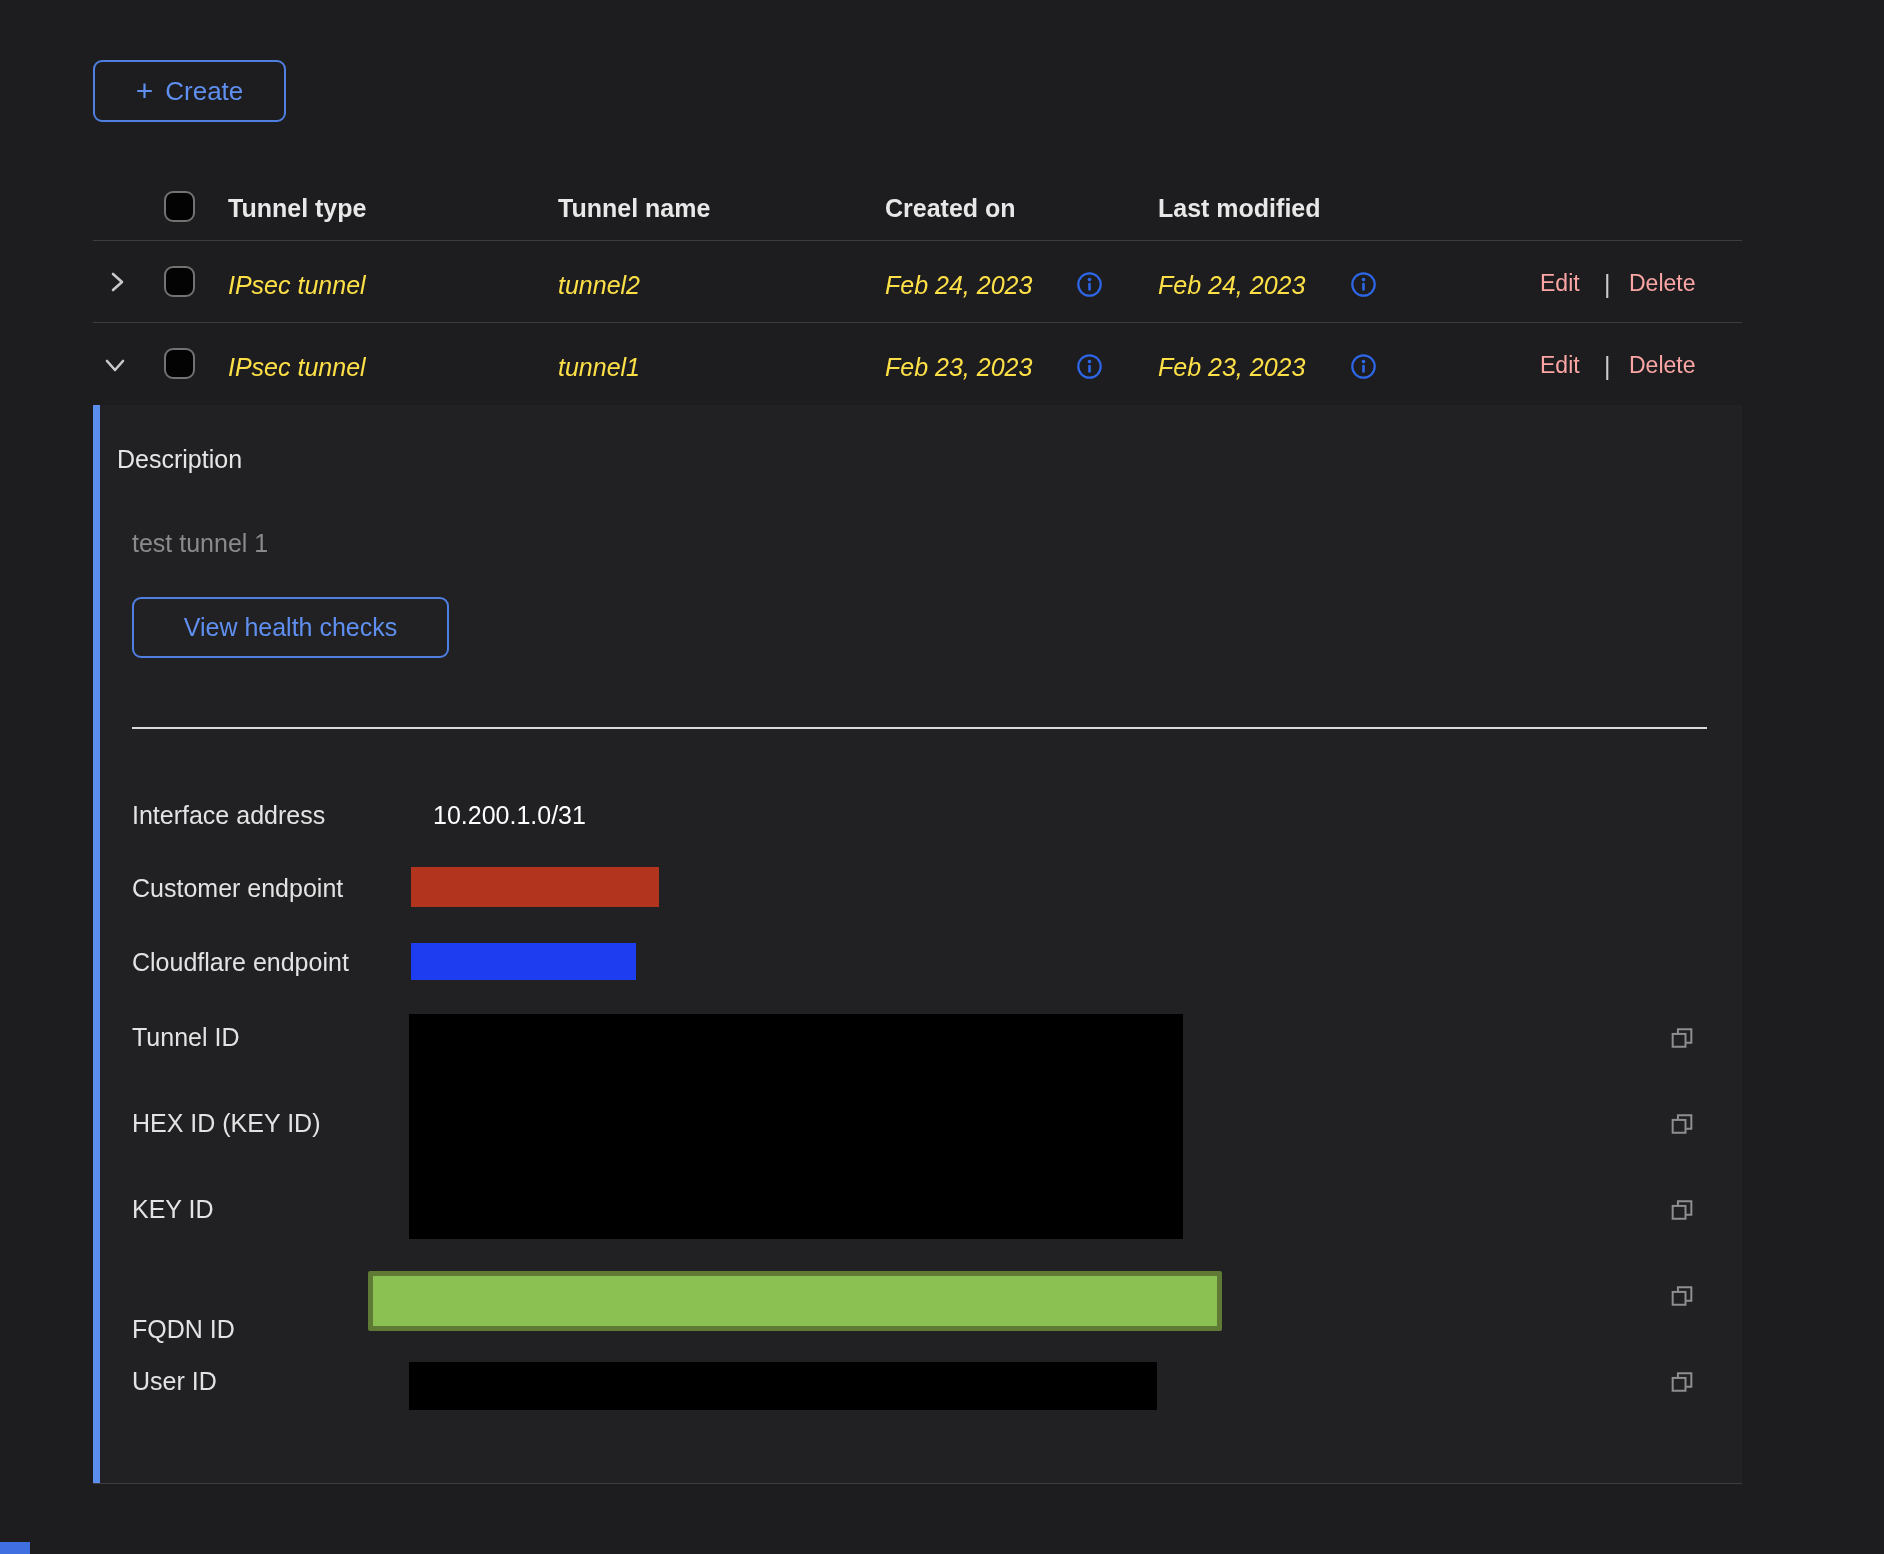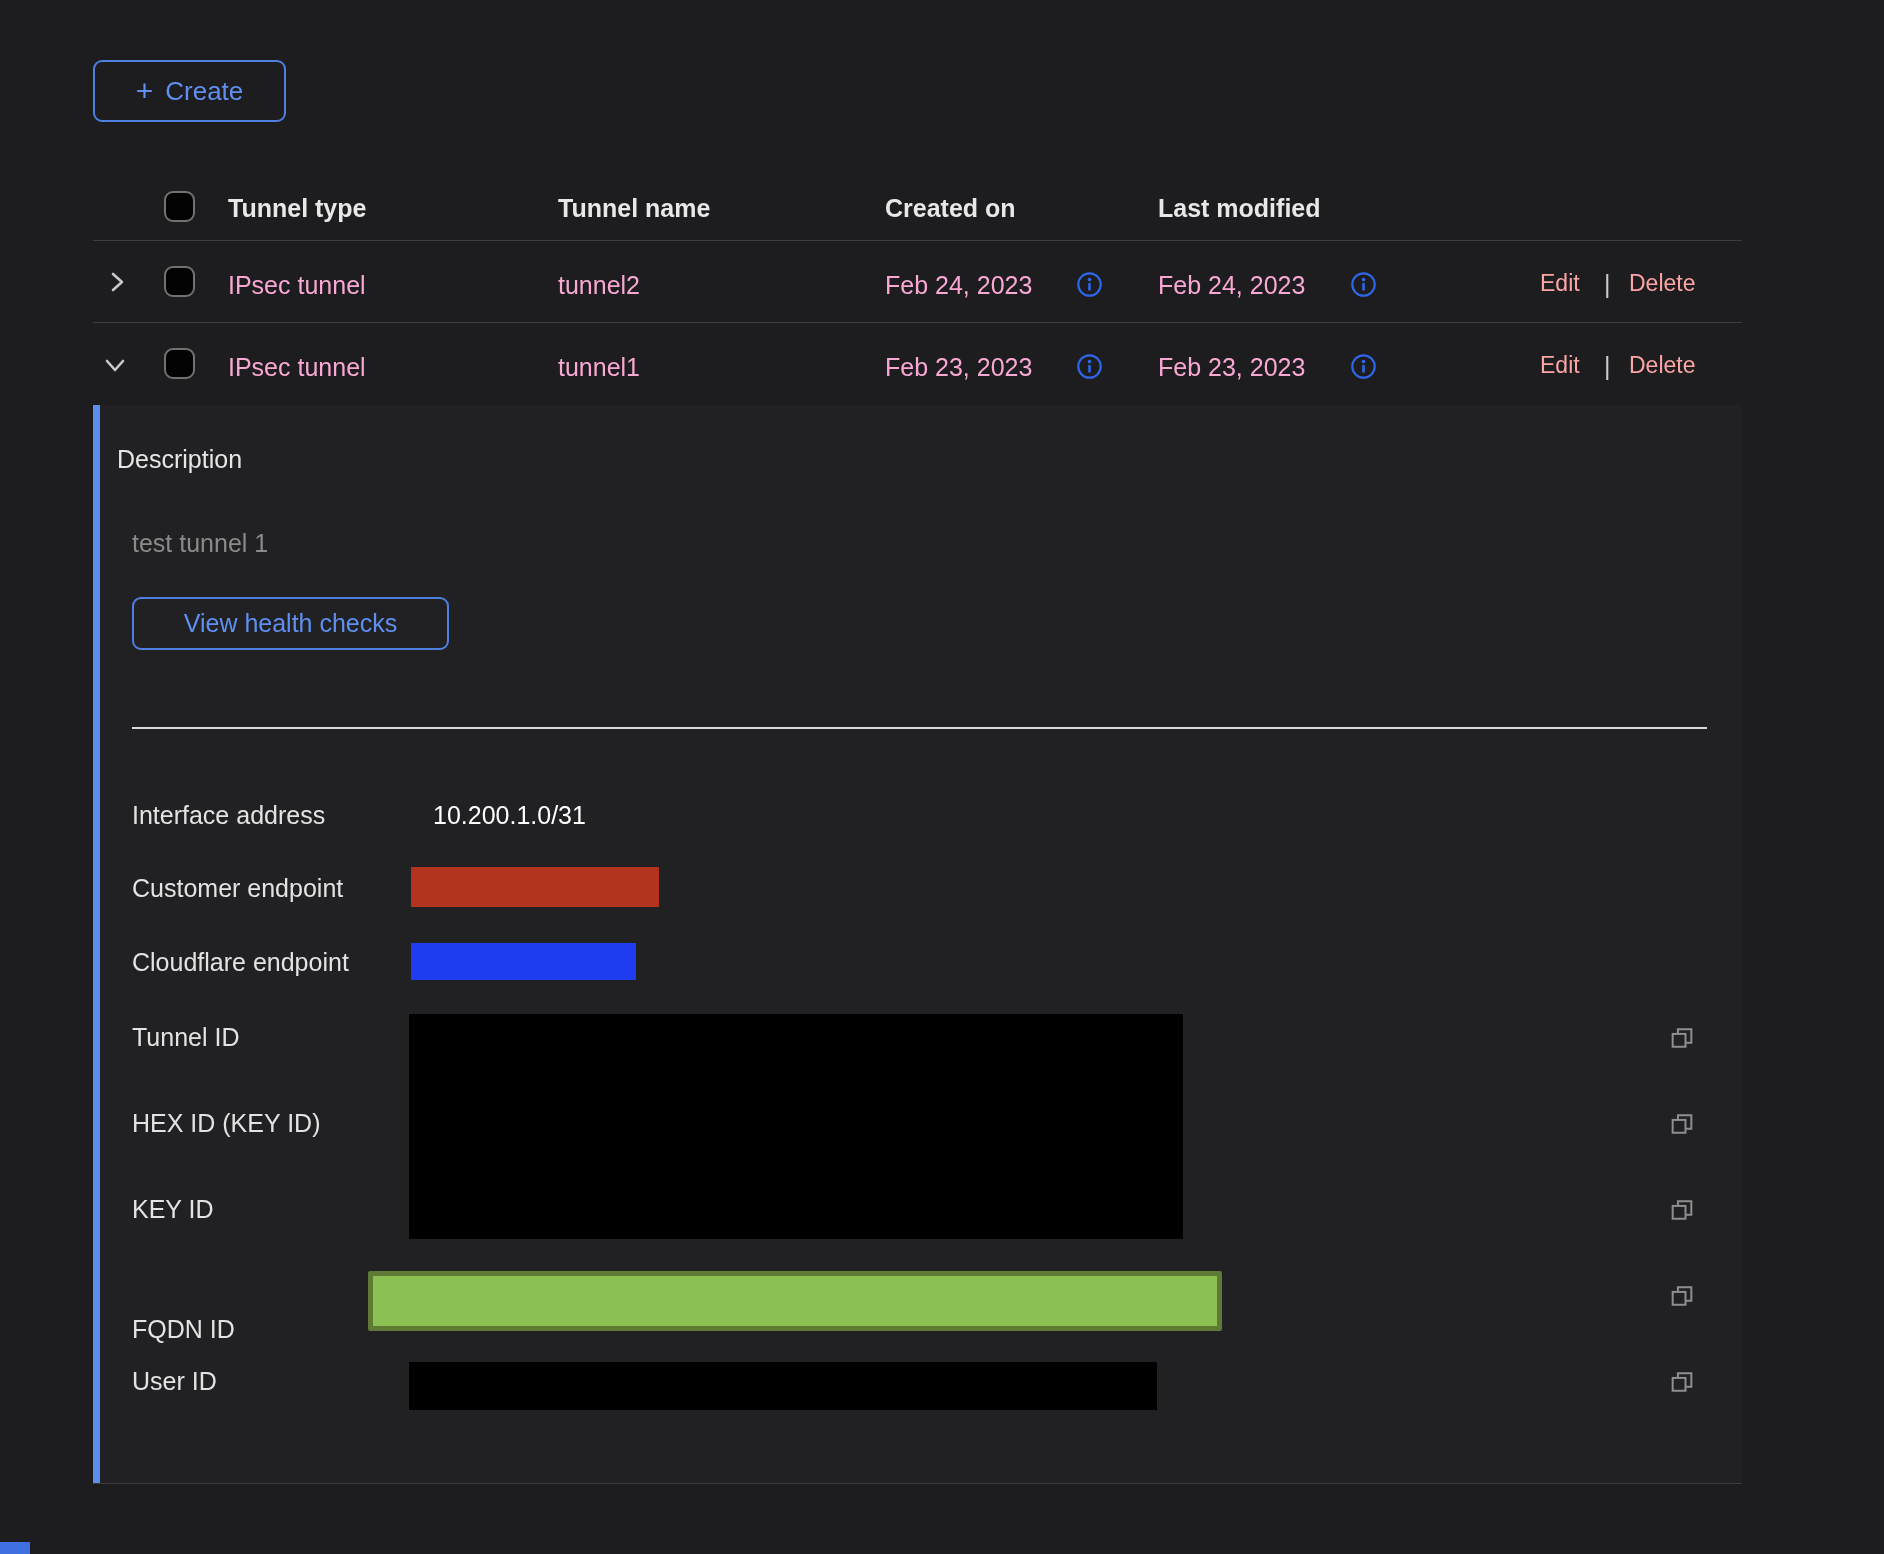--- a/index.html
+++ b/index.html
@@ -15,21 +15,21 @@
   .create-btn {
     left:93px; top:60px; width:193px; height:62px;
     background:transparent; border:2px solid #4f7fe0; border-radius:9px;
     color:#5f8ff0; font-size:26px; font-family:"Liberation Sans",sans-serif;
     display:flex; align-items:center; justify-content:center; gap:12px; cursor:pointer;
   }
   .create-btn .plus { font-size:30px; font-weight:400; line-height:1; color:#5f8ff0; }
 
   
   .hdr-text { font-size:25px; font-weight:700; color:#e8e8e8; line-height:30px; }
-  .cell-text { font-size:25px; color:#f9a8d4; line-height:30px; }
+  .cell-text { font-size:25px; color:#fde047; line-height:30px;font-style:italic; }
   .divider { height:1px; background:#3d3d40; left:93px; width:1649px; }
 
   .checkbox {
     width:31px; height:31px; border:2px solid #727272; border-radius:9px;
     background:#030303; cursor:pointer;
   }
   .chev { width:30px; height:30px; cursor:pointer; display:block; }
 
   .info-icon { width:27px; height:27px; display:inline-block; cursor:pointer; }
 
@@ -40,21 +40,21 @@
   .pipe { font-size:25px; color:#cccccc; }
 
   
   .panel-bg { left:100px; top:405px; width:1642px; height:1078px; background:#212124; }
   .blue-border { left:93px; top:405px; width:7px; height:1078px; background:#5a8fee; }
 
   .section-label { font-size:25px; font-weight:400; color:#e6e6e6; }
   .muted { color:#8a8a8a; }
 
   .health-btn {
-    left:132px; top:597px; width:317px; height:53px;
+    left:132px; top:597px; width:317px; height:61px;
     background:transparent; border:2px solid #4f7fe0; border-radius:9px;
     color:#5f8ff0; font-size:25px; font-family:"Liberation Sans",sans-serif; cursor:pointer;
   }
   .white-rule { left:132px; top:727px; width:1575px; height:2px; background:#d9d9d9; }
 
   .field-label { font-size:25px; color:#e3e3e3; }
   .field-value { font-size:25px; color:#ffffff; }
 
   .redact-red   { left:411px; top:867px;  width:248px; height:40px; background:#b2341f; }
   .redact-blue  { left:411px; top:943px;  width:225px; height:37px; background:#1e3cf0; }

